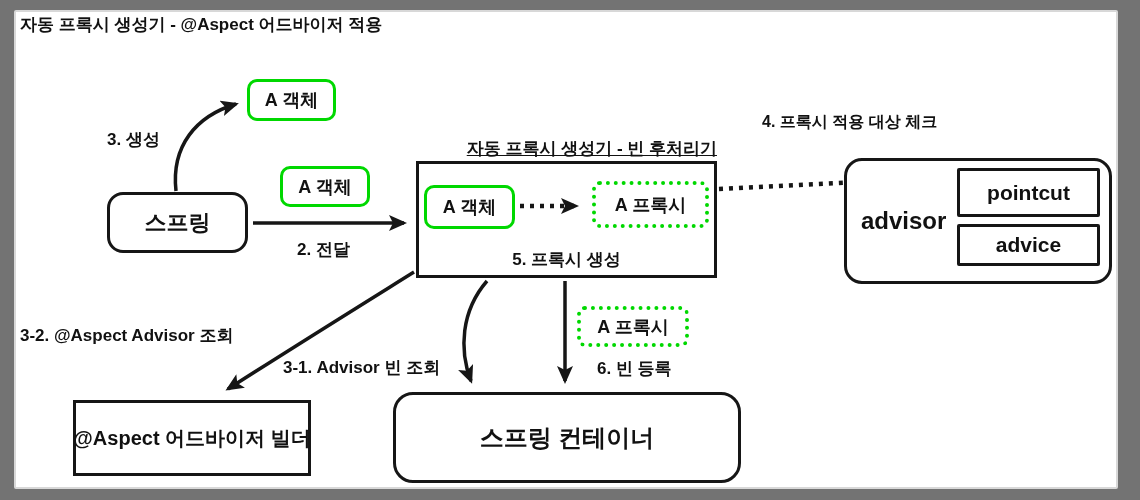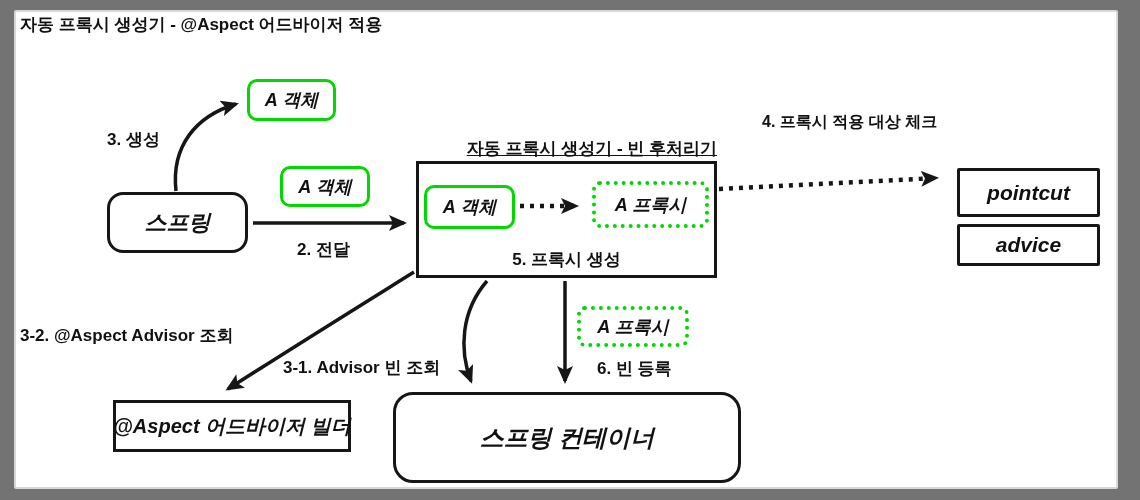--- a/index.html
+++ b/index.html
@@ -11,21 +11,21 @@
   }
   .canvas{position:relative;width:1140px;height:500px;background:#737373;}
   .frame{
     position:absolute;left:14px;top:10px;width:1100px;height:475px;
     background:#ffffff;border:2px solid #d8d8d8;border-radius:2px;
   }
   .lbl{position:absolute;font-weight:bold;white-space:nowrap;z-index:3;}
   .title{left:20px;top:13px;font-size:17px;}
   .node{
     position:absolute;display:flex;align-items:center;justify-content:center;
-    background:#fff;font-weight:bold;white-space:nowrap;z-index:2;box-sizing:border-box;font-style:italic;
+    background:#fff;font-weight:bold;white-space:nowrap;z-index:2;box-sizing:border-box;
   }
   .blk{border:3.5px solid #161616;}
   .grn{border:3px solid #00d800;border-radius:10px;font-size:18px;}
   .grn-dot{border:4px dotted #00d800;border-radius:8px;font-size:18px;}
   .rounded{border-radius:16px;}
   svg.wires{position:absolute;left:0;top:0;z-index:1;}
   .step{font-size:17px;}
 </style>
 </head>
 <body>
@@ -68,21 +68,24 @@
 
   <div class="node grn" style="left:247px;top:79px;width:89px;height:42px;">A 객체</div>
 
   <div class="node grn" style="left:280px;top:166px;width:90px;height:41px;">A 객체</div>
 
   <div class="node blk" style="left:416px;top:161px;width:301px;height:117px;background:transparent;"></div>
   <div class="node grn" style="left:424px;top:185px;width:91px;height:44px;">A 객체</div>
   <div class="node grn-dot" style="left:592px;top:181px;width:117px;height:47px;">A 프록시</div>
   <div class="lbl" style="left:416px;top:248px;width:301px;text-align:center;font-size:17px;">5. 프록시 생성</div>
 
+  <div class="node blk" style="left:844px;top:158px;width:268px;height:126px;border-radius:18px;justify-content:flex-start;">
+    <span style="font-size:24px;margin-left:14px;">advisor</span>
+  </div>
   <div class="node blk" style="left:957px;top:168px;width:143px;height:49px;border-radius:2px;font-size:21px;">pointcut</div>
   <div class="node blk" style="left:957px;top:224px;width:143px;height:42px;border-radius:2px;font-size:21px;">advice</div>
 
-  <div class="node blk" style="left:73px;top:400px;width:238px;height:52px;font-size:20px;margin-left:40px;">@Aspect 어드바이저 빌더</div>
+  <div class="node blk" style="left:73px;top:400px;width:238px;height:76px;font-size:20px;">@Aspect 어드바이저 빌더</div>
 
   <div class="node grn-dot" style="left:577px;top:306px;width:112px;height:41px;">A 프록시</div>
 
   <div class="node blk" style="left:393px;top:392px;width:348px;height:91px;border-radius:20px;font-size:24px;text-align:right;">스프링 컨테이너</div>
 </div>
 
 </body></html>

